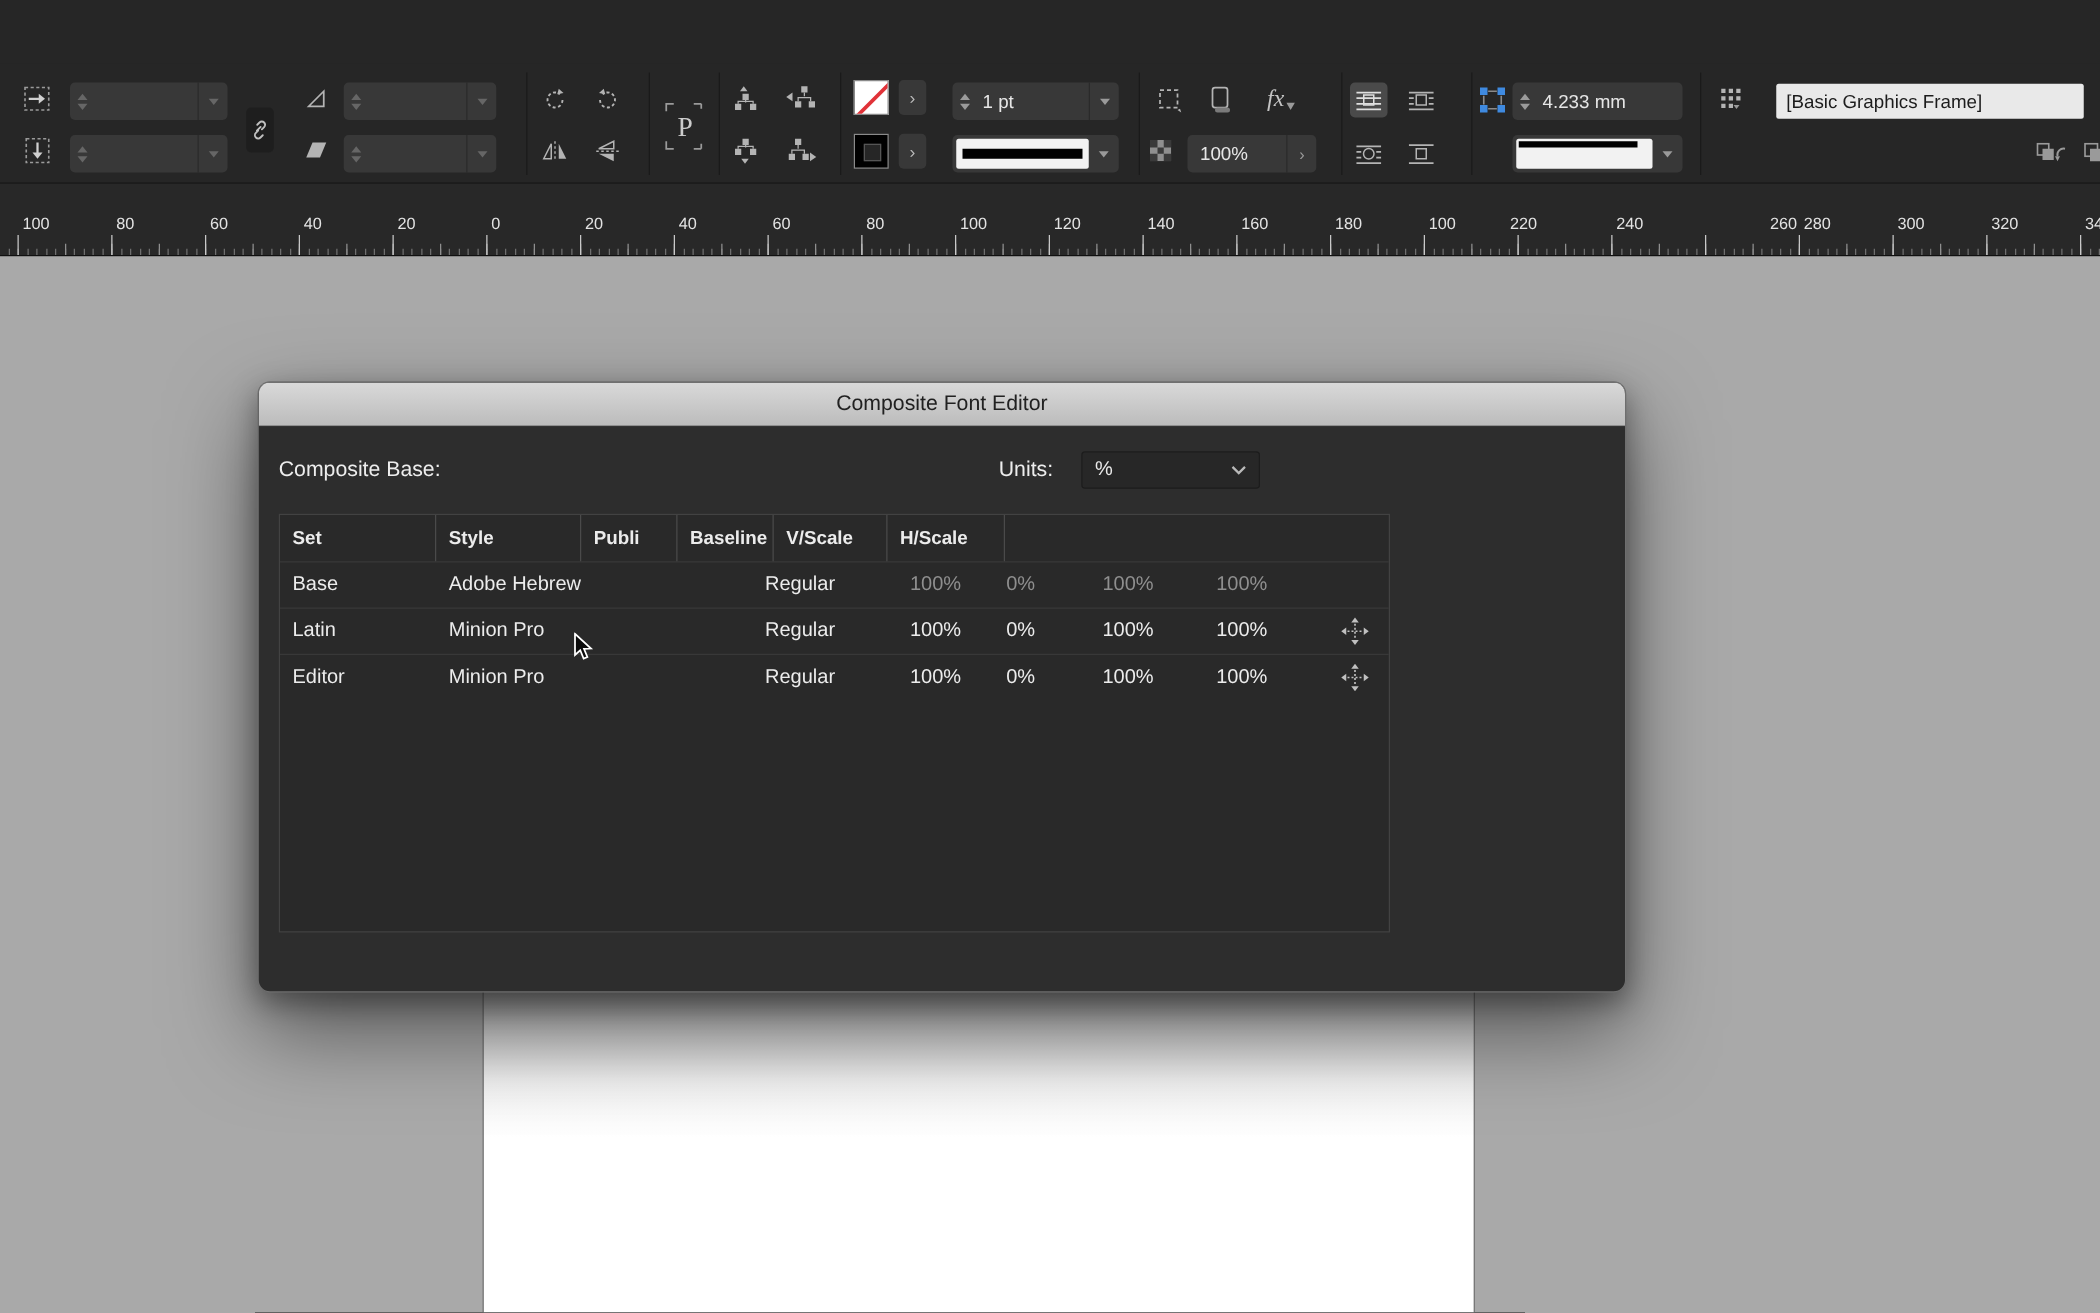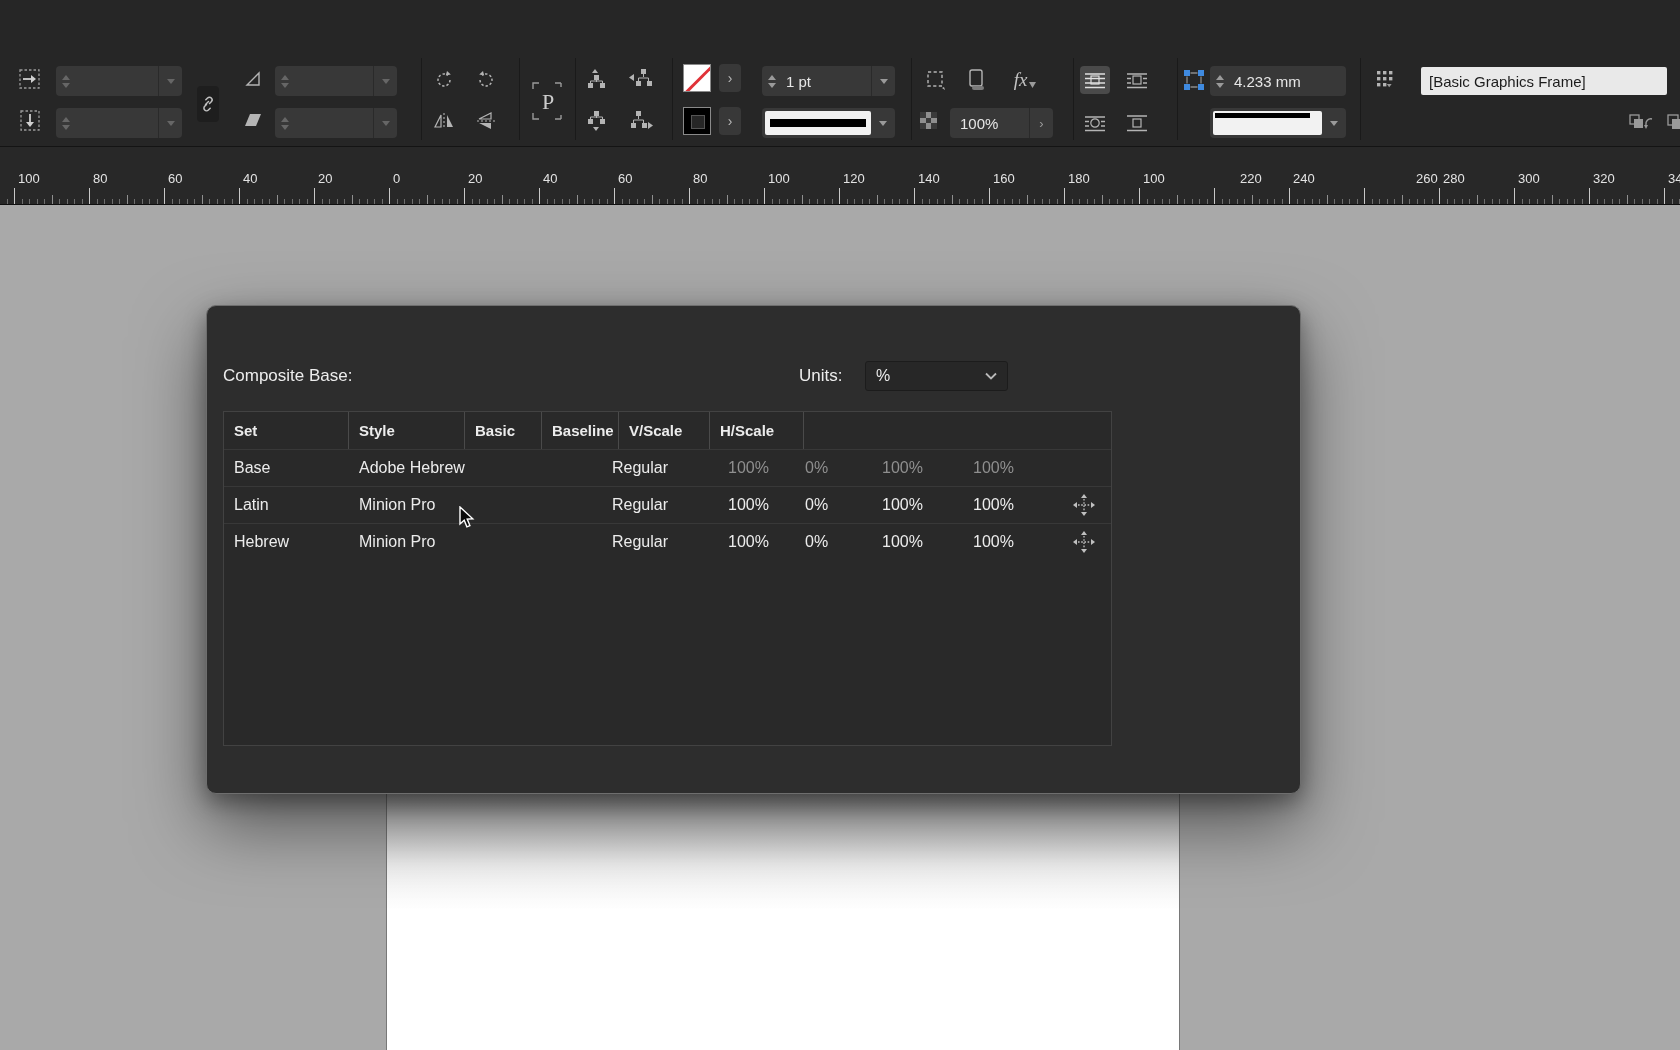--- a/index.html
+++ b/index.html
@@ -731,56 +731,57 @@
       <span class="num" style="left:843px">120</span>
       <span class="tick" style="left:914px;height:16px;background:#c8c8c8"></span>
       <span class="num" style="left:918px">140</span>
       <span class="tick" style="left:989px;height:16px;background:#c8c8c8"></span>
       <span class="num" style="left:993px">160</span>
       <span class="tick" style="left:1064px;height:16px;background:#c8c8c8"></span>
       <span class="num" style="left:1068px">180</span>
       <span class="tick" style="left:1139px;height:16px;background:#c8c8c8"></span>
       <span class="num" style="left:1143px">100</span>
       <span class="tick" style="left:1214px;height:16px;background:#c8c8c8"></span>
-      <span class="num" style="left:1240px">220</span>
+      <span class="num" style="left:1208px">220</span>
       <span class="tick" style="left:1289px;height:16px;background:#c8c8c8"></span>
       <span class="num" style="left:1293px">240</span>
       <span class="tick" style="left:1364px;height:16px;background:#c8c8c8"></span>
       <span class="num" style="left:1416px">260</span>
       <span class="tick" style="left:1439px;height:16px;background:#c8c8c8"></span>
       <span class="num" style="left:1443px">280</span>
       <span class="tick" style="left:1514px;height:16px;background:#c8c8c8"></span>
       <span class="num" style="left:1518px">300</span>
       <span class="tick" style="left:1589px;height:16px;background:#c8c8c8"></span>
       <span class="num" style="left:1593px">320</span>
       <span class="tick" style="left:1664px;height:16px;background:#c8c8c8"></span>
       <span class="num" style="left:1668px">340</span>
     </div>
 
   <div class="canvas">
     <div class="page"></div>
   </div>
 
   <div class="dialog">
+    <div class="dlg-titlebar">Composite Font Editor</div>
 
     <span class="dlg-label" style="left:16px;top:60px">Composite Base:</span>
 
     <span class="dlg-label" style="left:592px;top:60px">Units:</span>
     <div class="dlg-select" style="left:658px;top:55px;width:143px">
       <span class="sel-val">%</span>
       <svg width="12" height="8" viewBox="0 0 12 8">
           <path d="M1 1.5l5 5 5-5" fill="none" stroke="#b9b9b9" stroke-width="1.8"></path>
         </svg>
     </div>
 
     <div class="dlg-table">
       <div class="thead" id="thead">
           <div class="th" style="width:125px">Set</div>
           <div class="th" style="width:116px">Style</div>
-          <div class="th" style="width:77px">Basic</div>
+          <div class="th" style="width:77px">Publi</div>
           <div class="th" style="width:77px">Baseline</div>
           <div class="th" style="width:91px">V/Scale</div>
           <div class="th" style="width:94px">H/Scale</div>
           <div class="th last"></div>
         </div>
       <div id="tbody">
           <div class="trow">
             <div class="td" style="width:125px">Base</div>
             <div class="td" style="width:253px">Adobe Hebrew</div>
             <div class="td" style="width:116px">Regular</div>
@@ -806,21 +807,21 @@
      <g fill="#c0c0c0">
                   <path d="M12 1l3 4H9z"></path>
                   <path d="M12 23l3-4H9z"></path>
                   <path d="M1 12l4-3v6z"></path>
                   <path d="M23 12l-4-3v6z"></path>
                 </g>
               </svg>
             </div>
           </div>
           <div class="trow">
-            <div class="td" style="width:125px">Hebrew</div>
+            <div class="td" style="width:125px">Editor</div>
             <div class="td" style="width:253px">Minion Pro</div>
             <div class="td" style="width:116px">Regular</div>
             <div class="td" style="width:77px">100%</div>
             <div class="td" style="width:77px">0%</div>
             <div class="td" style="width:91px">100%</div>
             <div class="td" style="width:94px">100%</div>
             <div class="td handle">
               <svg width="24" height="24" viewBox="0 0 24 24">
      <g stroke="#c0c0c0" stroke-width="1.3" stroke-dasharray="1.6 1.6">
                   <path d="M12 6v12M6 12h12"></path>

